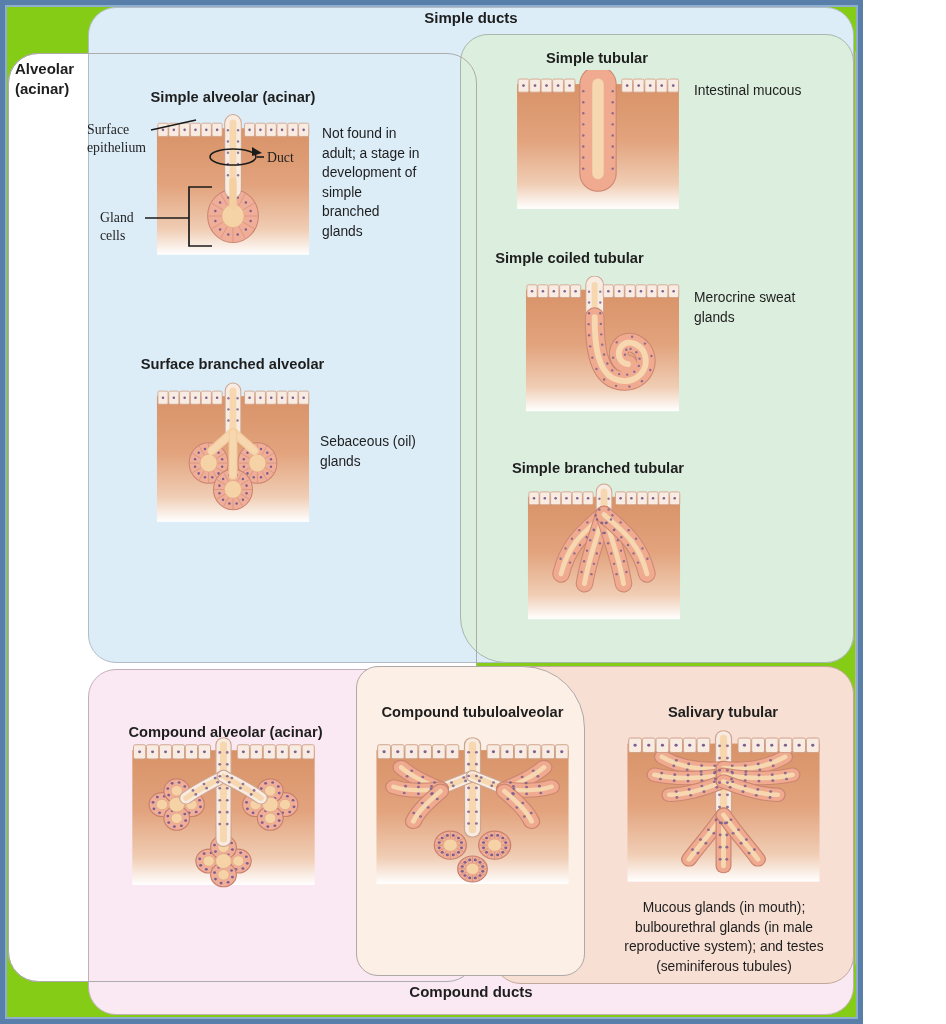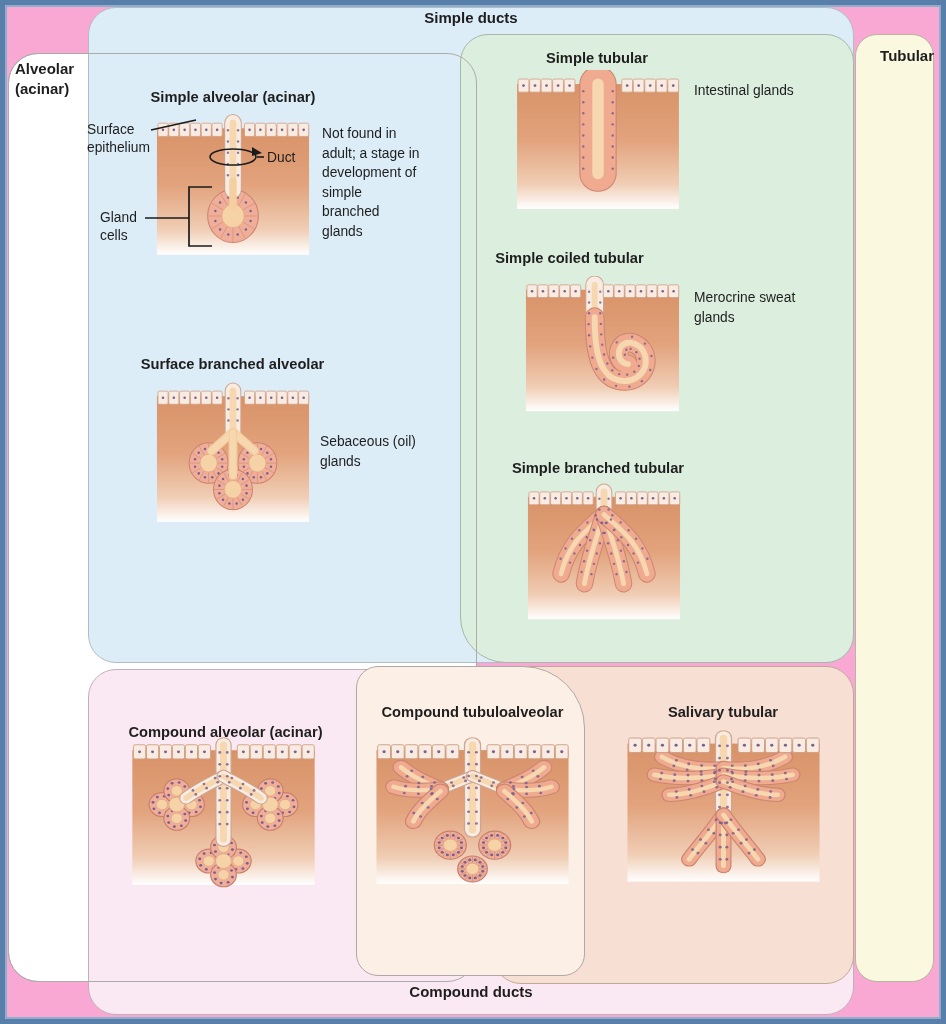--- a/index.html
+++ b/index.html
@@ -1,33 +1,33 @@
 <!DOCTYPE html>
 <html><head>
 <meta charset="utf-8">
 <style>
   html,body{margin:0;padding:0;background:#ffffff;}
   body{font-family:"Liberation Sans",sans-serif;color:#1e1e1e;}
-  .stage{position:relative;width:946px;height:1024px;background:#f9a8d4;overflow:hidden;}
+  .stage{position:relative;width:843px;height:1024px;background:#84cc16;overflow:hidden;padding-left:20px;}
   .frame{position:absolute;inset:0;border:5px solid #587fa9;box-shadow:inset 0 0 0 2px #8fadcd;pointer-events:none;z-index:60;}
   .panel{position:absolute;border:1.5px solid #ababab;border-radius:28px;box-sizing:border-box;}
   .p-alv{left:8px;top:53px;width:469px;height:929px;border-radius:30px;border-color:#b5b2b2;}
   .p-alv-outline{left:8px;top:53px;width:469px;height:929px;border-radius:30px;border-color:#aeabab;background:transparent !important;}
   .p-blue{left:88px;top:7px;width:766px;height:656px;border-color:#b2bcc4;}
   .p-green{left:460px;top:34px;width:394px;height:629px;border-bottom-left-radius:46px;border-color:#a9b6ac;}
   .p-yellow{left:855px;top:34px;width:79px;height:948px;border-radius:22px;border-color:#b8b5a0;}
   .p-pink{left:88px;top:669px;width:766px;height:346px;border-color:#c3afba;}
   .p-peach{left:493px;top:666px;width:361px;height:318px;border-color:#bfa89a;}
   .p-cream{left:356px;top:666px;width:229px;height:310px;border-radius:22px;border-top-right-radius:62px;border-color:#aFA8a8;}
   .cat-label{position:absolute;font-weight:bold;font-size:15px;line-height:1.35;white-space:pre-line;z-index:20;}
   .band-label{position:absolute;font-weight:bold;font-size:15px;text-align:center;z-index:20;}
   .gland-title{position:absolute;font-weight:bold;font-size:14.7px;text-align:center;z-index:20;}
   .desc{position:absolute;font-size:13.8px;line-height:1.42;white-space:pre-line;z-index:20;}
   .desc.center{text-align:center;}
-  .ann-label{position:absolute;font-size:13.8px;line-height:1.32;white-space:pre-line;z-index:22;}
+  .ann-label{position:absolute;font-size:13.8px;line-height:1.32;white-space:pre-line;z-index:22;font-family:Liberation Serif, serif;}
   .illus{position:absolute;z-index:10;}
   .illus svg{width:100%;height:100%;display:block;}
   .ann-layer{position:absolute;left:0;top:0;width:946px;height:1024px;pointer-events:none;z-index:21;}
 </style>
 </head>
 <body>
 
 <div class="stage">
 
   <svg width="0" height="0" style="position:absolute" aria-hidden="true">
@@ -303,21 +303,21 @@
         <circle cx="65.8" cy="65" r="1.2" fill="#7d5f8d" opacity="0.85"></circle>
         <circle cx="94.2" cy="65" r="1.2" fill="#7d5f8d" opacity="0.85"></circle>
         <circle cx="65.8" cy="76" r="1.2" fill="#7d5f8d" opacity="0.85"></circle>
         <circle cx="94.2" cy="76" r="1.2" fill="#7d5f8d" opacity="0.85"></circle>
         <circle cx="65.8" cy="87" r="1.2" fill="#7d5f8d" opacity="0.85"></circle>
         <circle cx="94.2" cy="87" r="1.2" fill="#7d5f8d" opacity="0.85"></circle>
         <circle cx="65.8" cy="98" r="1.2" fill="#7d5f8d" opacity="0.85"></circle>
         <circle cx="94.2" cy="98" r="1.2" fill="#7d5f8d" opacity="0.85"></circle>
       </svg>
     </div>
-  <div class="desc" style="left:694px;top:81px;width:140px">Intestinal glands</div>
+  <div class="desc" style="left:694px;top:81px;width:140px">Intestinal mucous</div>
 
   <div class="gland-title" style="left:472px;top:250px;width:195px">Simple coiled tubular</div>
   <div class="illus" style="left:524px;top:276px;width:157px;height:147px">
       <svg viewBox="0 0 160 150" preserveAspectRatio="none">
         <rect x="2" y="14" width="156" height="124" fill="url(#tg)"></rect>
         <path d="M72,9 L72,44" fill="none" stroke="#cfa58f" stroke-width="19" stroke-linecap="round" stroke-linejoin="round"></path>
         <path d="M72,9 L72,44" fill="none" stroke="#f8ece2" stroke-width="17" stroke-linecap="round" stroke-linejoin="round"></path>
         <path d="M72,9 L72,44" fill="none" stroke="#f6d7af" stroke-width="6" stroke-linecap="round" stroke-linejoin="round"></path>
         <path d="M72,42 C72,74 76,96 90,104 C108,113 126,101 124,84 C122,70 106,63 99,72 C94,79 97,89 106,90" fill="none" stroke="#cc8570" stroke-width="20" stroke-linecap="round" stroke-linejoin="round"></path>
         <path d="M72,42 C72,74 76,96 90,104 C108,113 126,101 124,84 C122,70 106,63 99,72 C94,79 97,89 106,90" fill="none" stroke="#efaa8f" stroke-width="18" stroke-linecap="round" stroke-linejoin="round"></path>
@@ -1009,20 +1009,24 @@
         <circle cx="81.5409876465002" cy="85.38041107970572" r="1.2" fill="#7d5f8d" opacity="0.85"></circle>
         <circle cx="86.03765615232793" cy="82.39043242615365" r="1.2" fill="#7d5f8d" opacity="0.85"></circle>
         <circle cx="87.8218389992775" cy="94.51484730385562" r="1.2" fill="#7d5f8d" opacity="0.85"></circle>
         <circle cx="92.22106871556625" cy="91.38326976157407" r="1.2" fill="#7d5f8d" opacity="0.85"></circle>
         <circle cx="94.29930137621983" cy="103.453829122885" r="1.2" fill="#7d5f8d" opacity="0.85"></circle>
         <circle cx="98.6525113679208" cy="100.25858847965407" r="1.2" fill="#7d5f8d" opacity="0.85"></circle>
         <circle cx="100.76196287206925" cy="112.31384006324265" r="1.2" fill="#7d5f8d" opacity="0.85"></circle>
         <circle cx="105.15432741113388" cy="109.17264064964797" r="1.2" fill="#7d5f8d" opacity="0.85"></circle>
       </svg>
     </div>
+  <div class="desc center" style="left:601px;top:898px;width:246px">Mucous glands (in mouth);
+bulbourethral glands (in male
+reproductive system); and testes
+(seminiferous tubules)</div>
 
   <svg class="ann-layer" viewBox="0 0 946 1024">
     <line x1="151" y1="130" x2="196" y2="120" stroke="#1b1b1b" stroke-width="1.6"></line>
     <ellipse cx="233" cy="157" rx="23" ry="8" fill="none" stroke="#1b1b1b" stroke-width="1.6"></ellipse>
     <polygon points="252,147 262,153 252,156" fill="#1b1b1b"></polygon>
     <line x1="257" y1="157" x2="264" y2="157" stroke="#1b1b1b" stroke-width="1.6"></line>
     <polyline points="212,187 189,187 189,246 212,246" fill="none" stroke="#1b1b1b" stroke-width="1.7"></polyline>
     <line x1="145" y1="218" x2="189" y2="218" stroke="#1b1b1b" stroke-width="1.7"></line>
   </svg>
 

